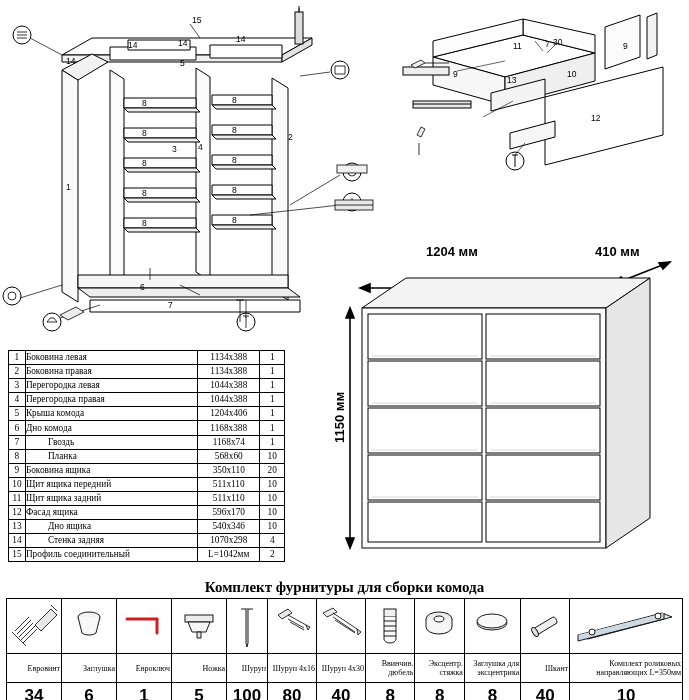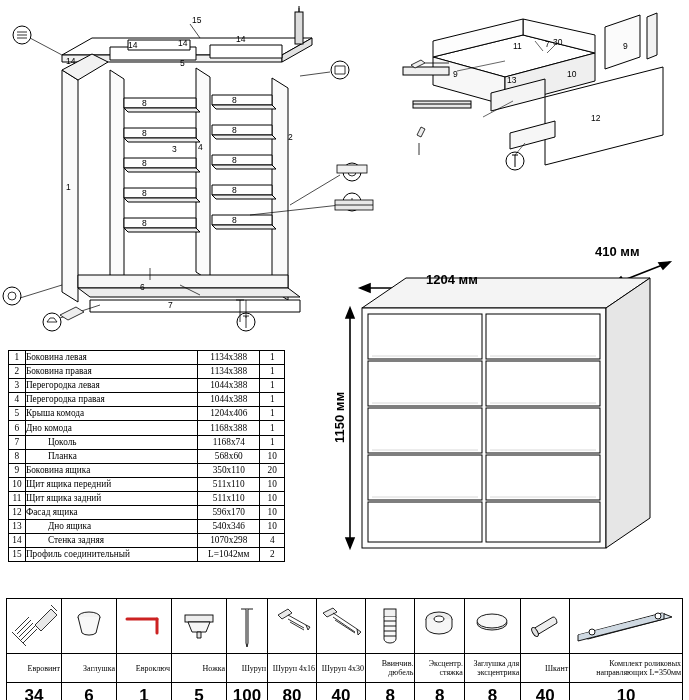--- a/index.html
+++ b/index.html
@@ -282,21 +282,21 @@
         <td class="qty">1</td>
       </tr>
       <tr>
         <td class="num">6</td>
         <td class="name">Дно комода</td>
         <td class="dim">1168х388</td>
         <td class="qty">1</td>
       </tr>
       <tr>
         <td class="num">7</td>
-        <td class="name indent">Цоколь</td>
+        <td class="name indent">Гвоздь</td>
         <td class="dim">1168х74</td>
         <td class="qty">1</td>
       </tr>
       <tr>
         <td class="num">8</td>
         <td class="name indent">Планка</td>
         <td class="dim">568х60</td>
         <td class="qty">10</td>
       </tr>
       <tr>
@@ -387,25 +387,26 @@
           <line x1="34" y1="198" x2="140" y2="198"></line>
           <line x1="34" y1="245" x2="140" y2="245"></line>
           <line x1="152" y1="104" x2="258" y2="104"></line>
           <line x1="152" y1="151" x2="258" y2="151"></line>
           <line x1="152" y1="198" x2="258" y2="198"></line>
           <line x1="152" y1="245" x2="258" y2="245"></line>
         </g>
       </g>
     </svg>
 
-    <div class="abs dimtext" style="left:88px;top:-8px;margin-top:28px;">1204 мм</div>
+    <div class="abs dimtext" style="left:88px;top:-8px;">1204 мм</div>
     <div class="abs dimtext" style="left:257px;top:-8px;">410 мм</div>
     <div class="abs dimtext" style="left:-24px;top:158px;transform:rotate(-90deg);transform-origin:center;">1150 мм</div>
   </div>
 
+  <div id="kit-title">Комплект фурнитуры для сборки комода</div>
 
   <table id="kit-table">
     <tbody>
       <tr class="icons">
         <td>
           <svg width="54" height="50" viewBox="0 0 54 50">
               <g stroke="#000" stroke-width="0.8" fill="none">
             <path d="M8,30 l14,-14 M10,33 l14,-14 M12,36 l14,-14 M14,39 l14,-14 M16,42 l14,-14"></path>
             <path d="M6,28 l18,18 l24,-24 l-18,-18 z" fill="none" stroke="none"></path>
             <path d="M28,24 l16,-16 l6,6 l-16,16 z" fill="#e8e8e8"></path>

